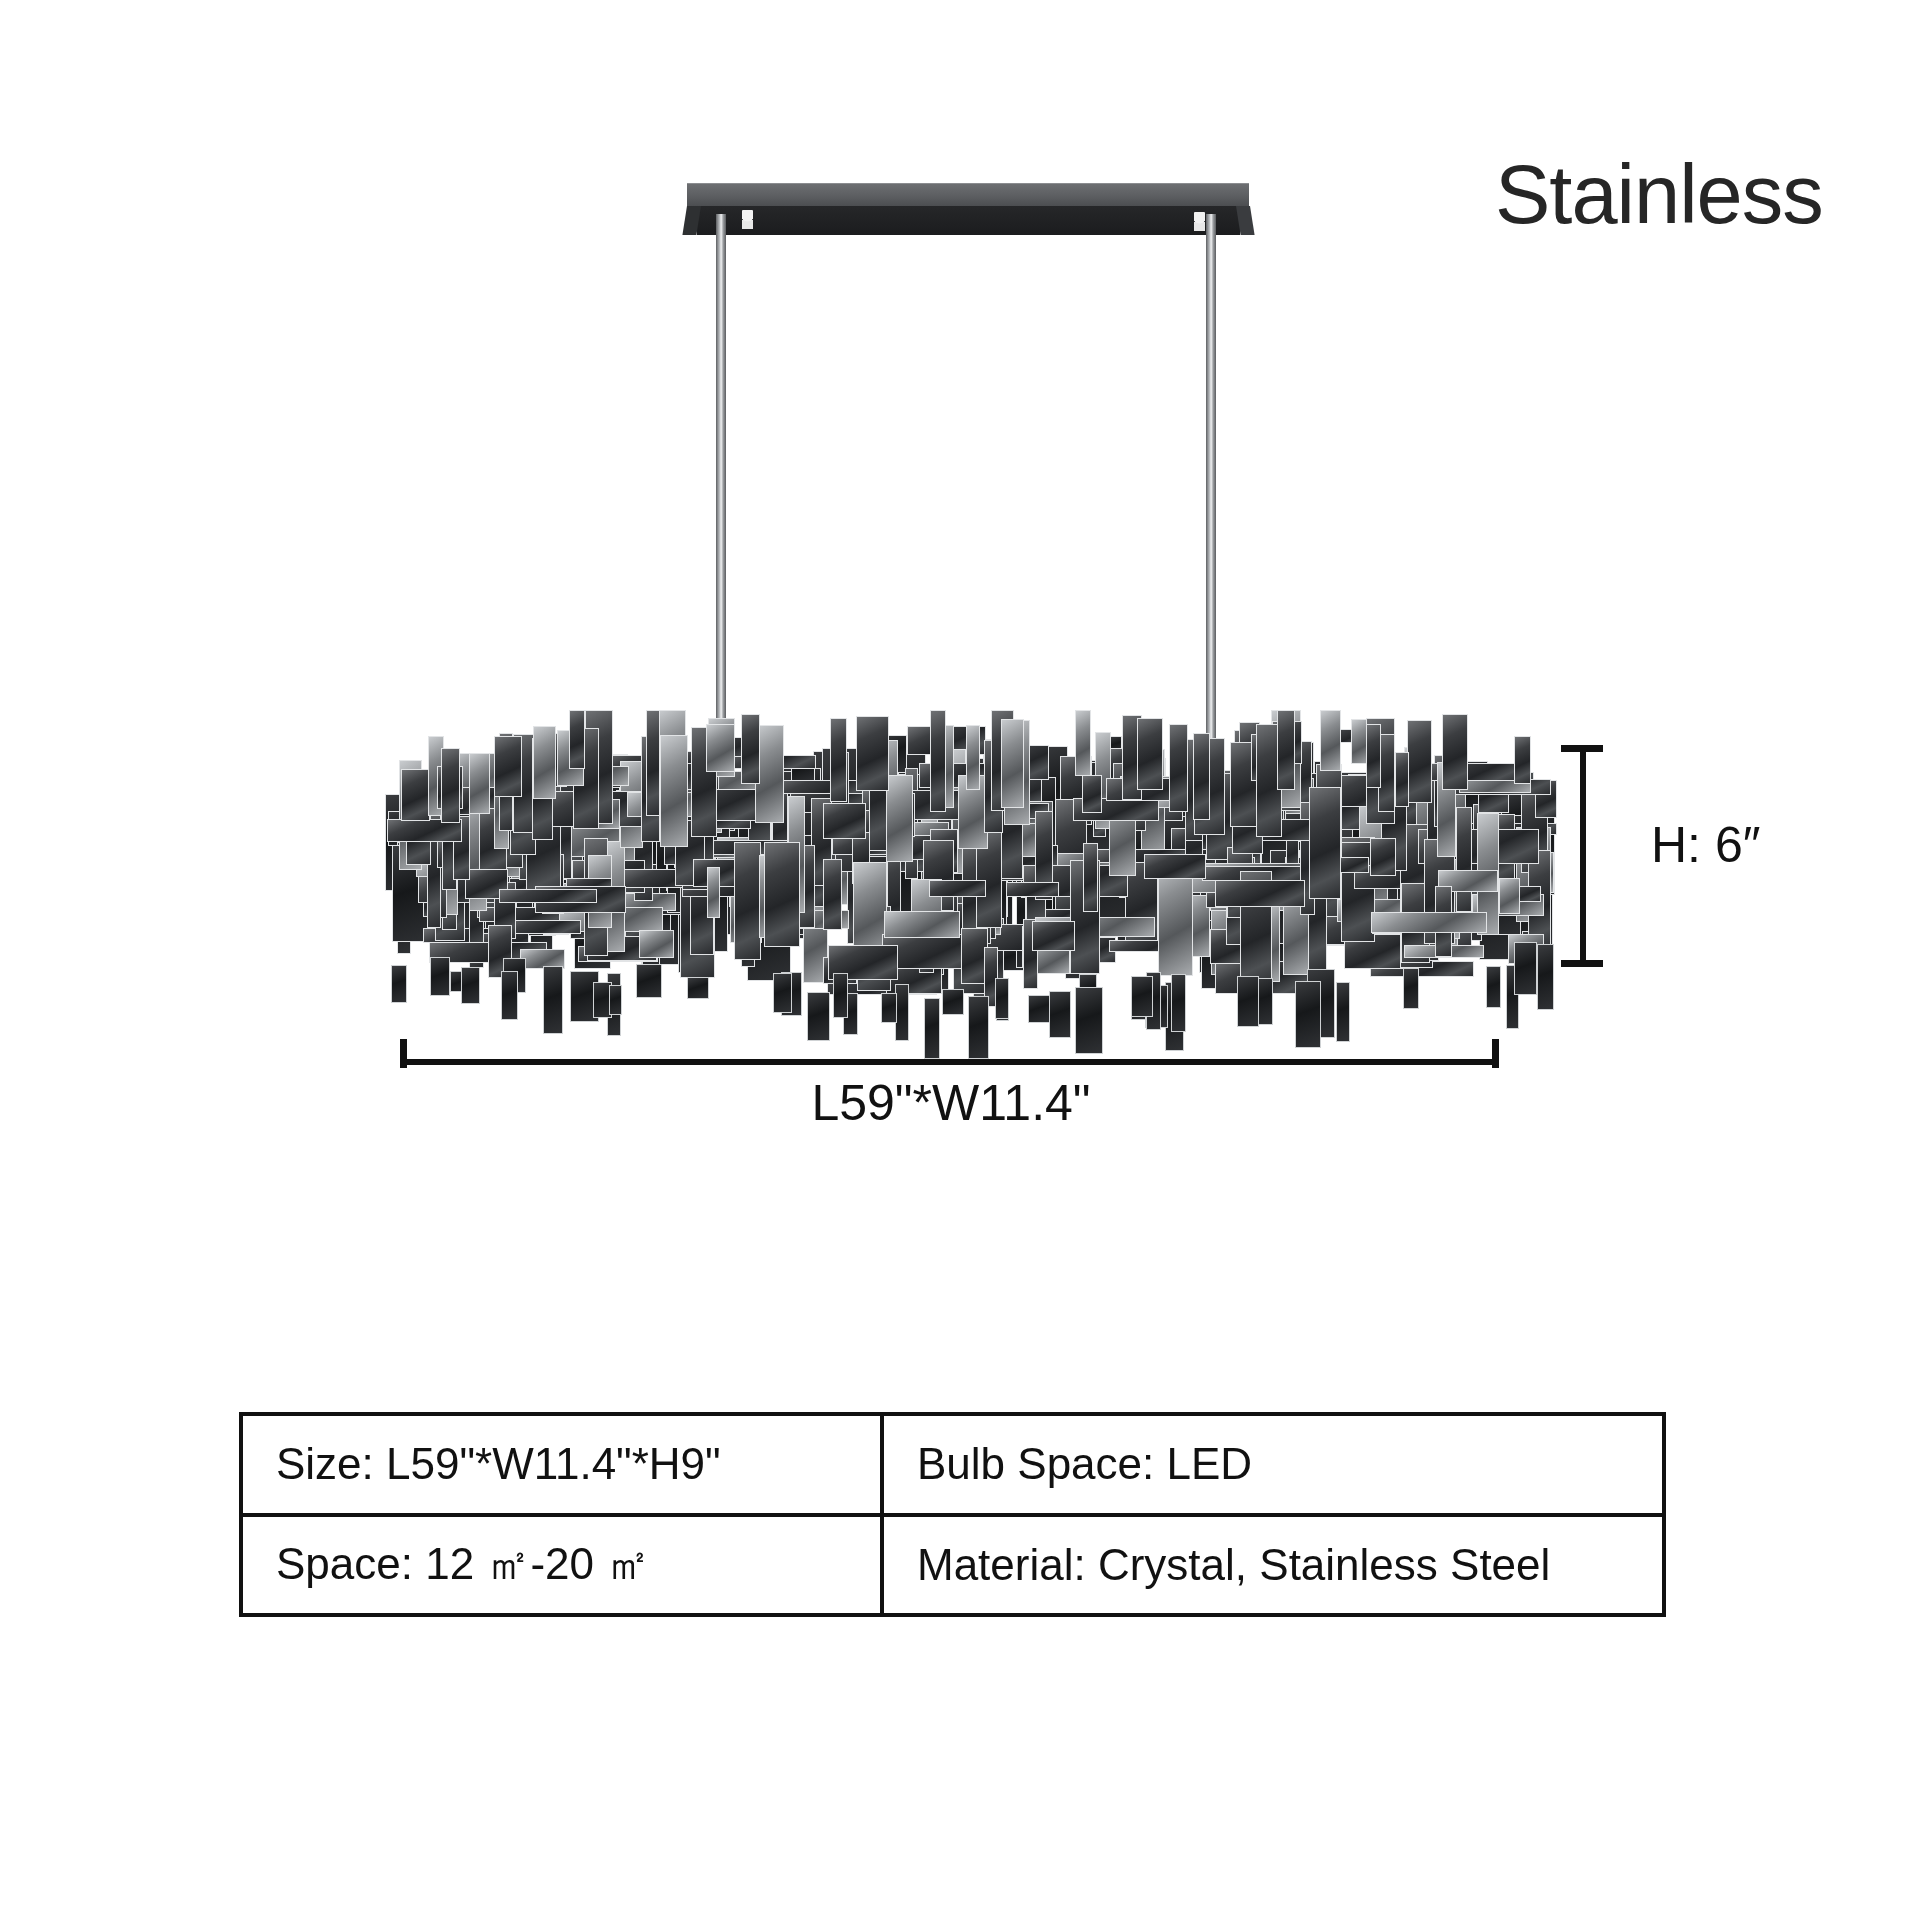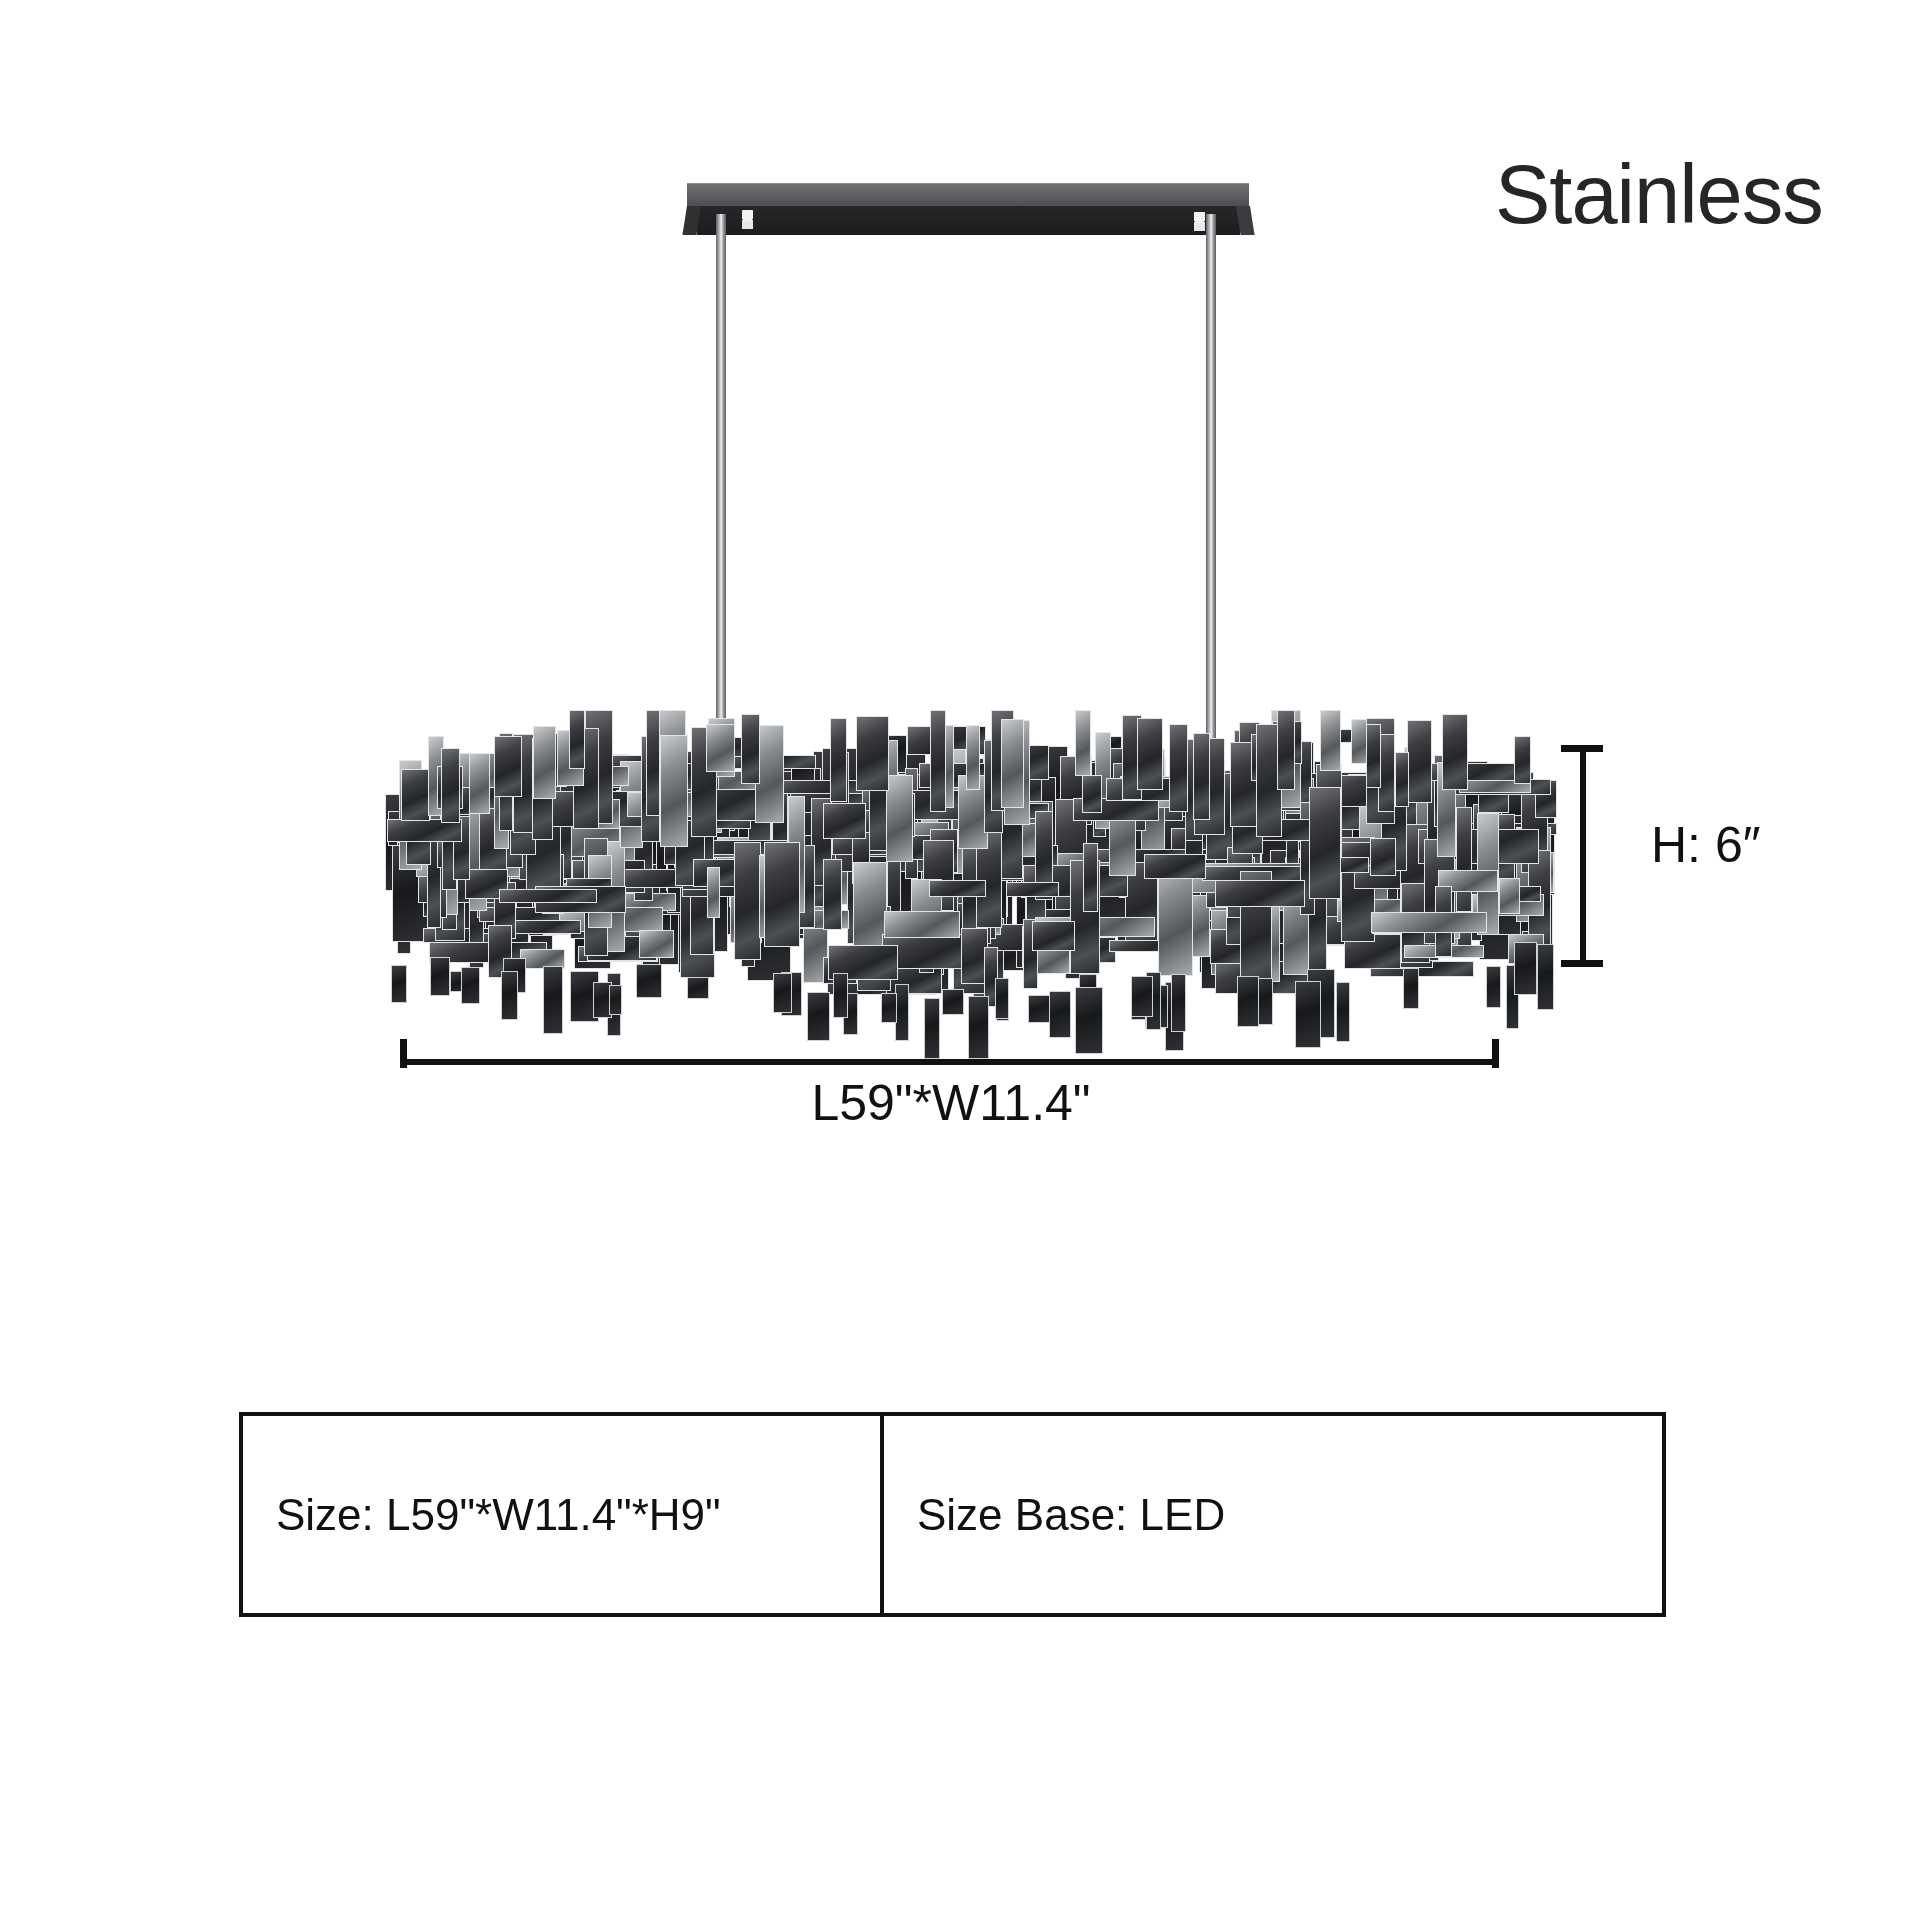--- a/index.html
+++ b/index.html
@@ -917,16 +917,20 @@
 <div id="dim-length-label">L59"*W11.4"</div>
 
 <div id="dim-height-line"></div>
 <div id="dim-height-cap-top"></div>
 <div id="dim-height-cap-bottom"></div>
 <div id="dim-height-label">H: 6″</div>
 
 <div id="spec-table">
   <div class="spec-row">
     <div class="spec-cell col-left">Size:  L59"*W11.4"*H9"</div>
-    <div class="spec-cell col-right">Size Base: LED</div>
+    <div class="spec-cell col-right">Bulb Space: LED</div>
+  </div>
+  <div class="spec-row">
+    <div class="spec-cell col-left">Space: 12 ㎡-20 ㎡</div>
+    <div class="spec-cell col-right">Material: Crystal, Stainless Steel</div>
   </div>
 </div>
 
 
 </body></html>

